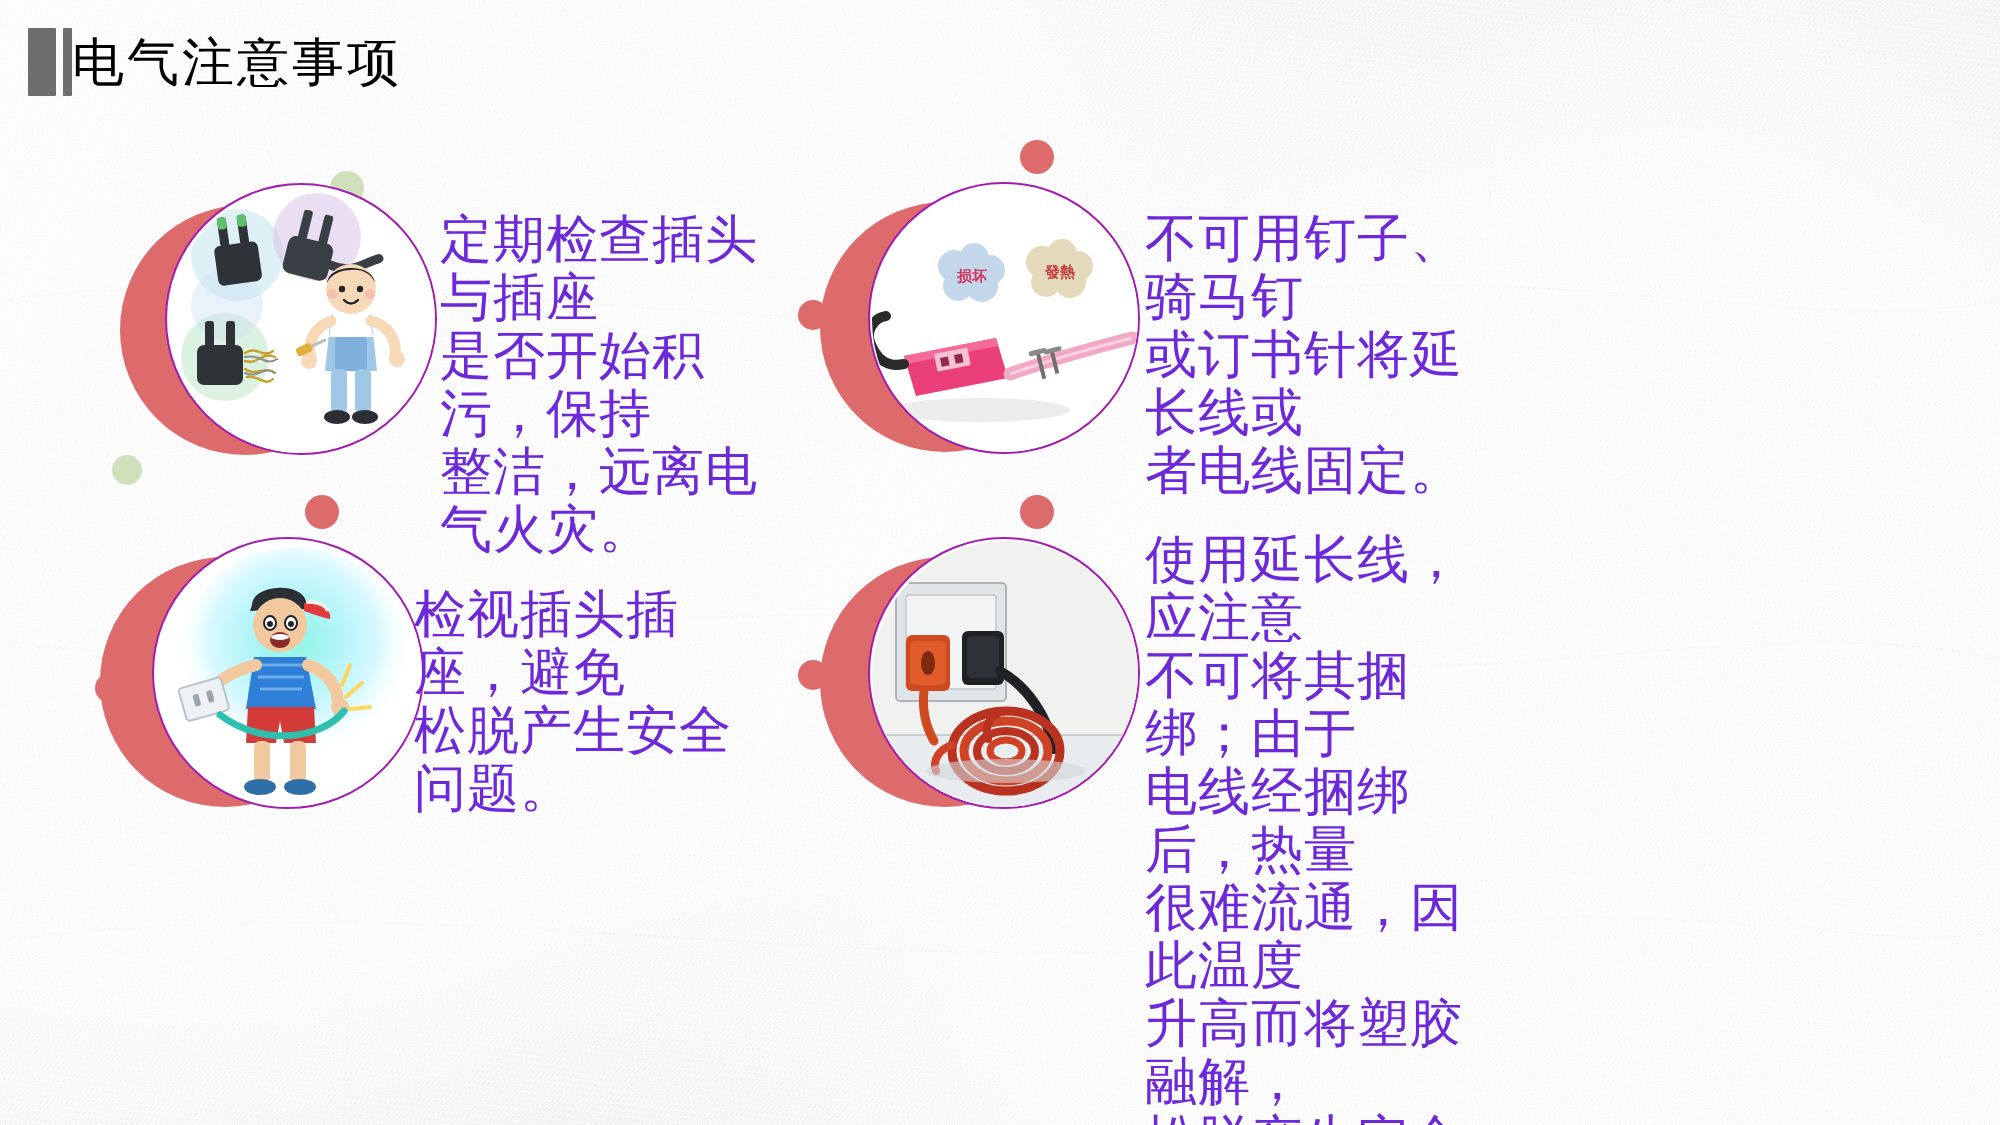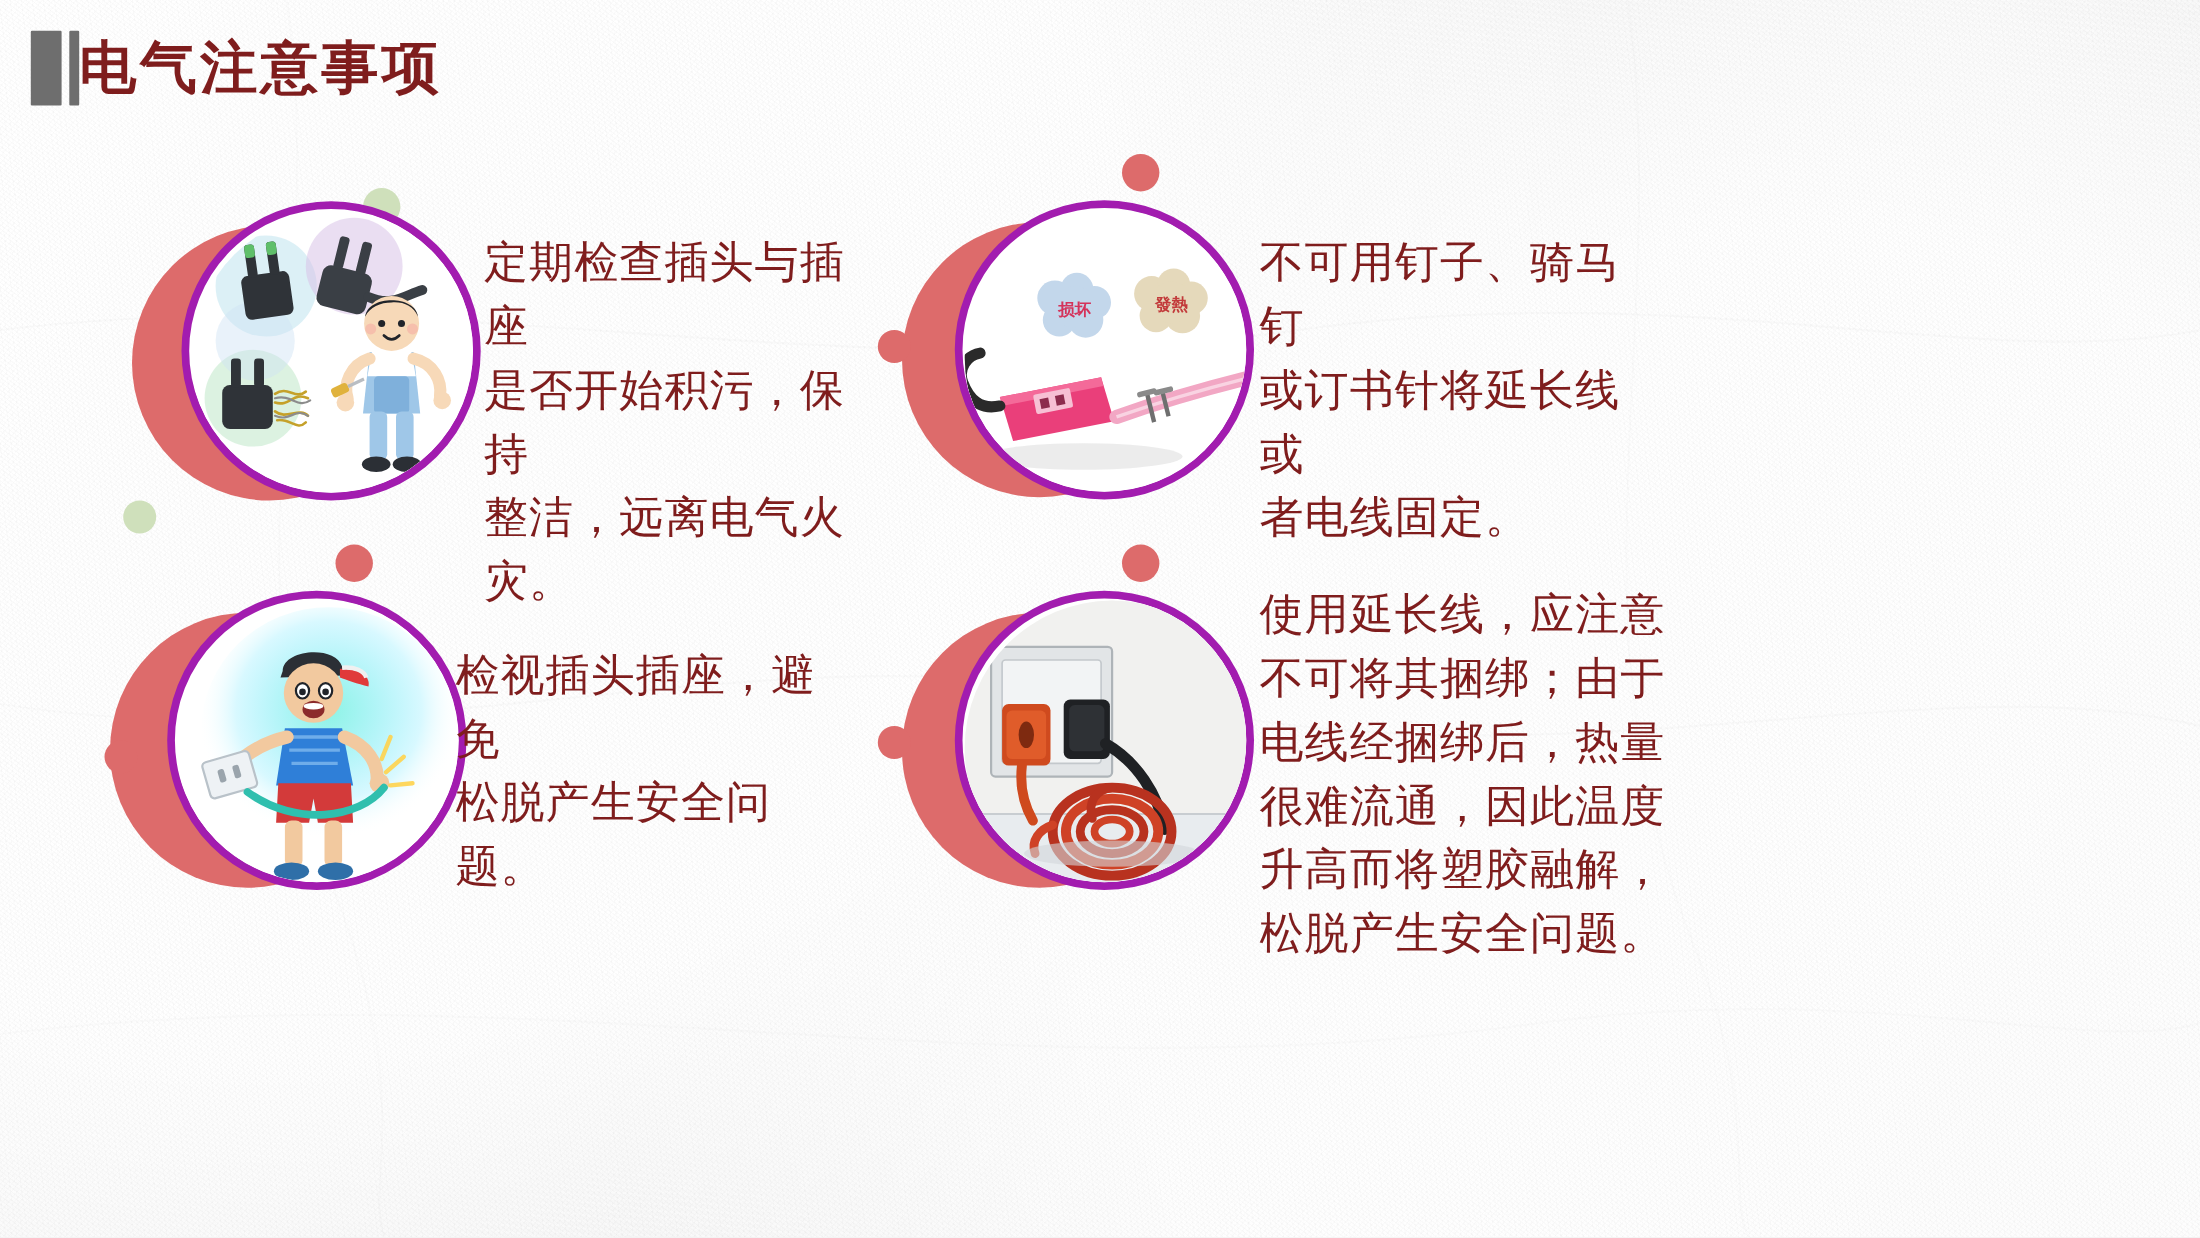--- a/index.html
+++ b/index.html
@@ -33,45 +33,45 @@
     position:absolute;inset:0;pointer-events:none;opacity:.5;
   }
 
   
   .header{position:absolute;left:0;top:0;width:100%;height:130px;}
   .bar-wrap{position:absolute;left:28px;top:28px;display:flex;align-items:stretch;height:68px;}
   .bar-thick{width:28px;background:#6e6e6e;border-radius:1px;}
   .bar-thin{width:9px;background:#6e6e6e;border-radius:1px;margin-left:7px;}
   .page-title{
     position:absolute;left:72px;top:30px;
-    font-size:52px;font-weight:bold;color:#7f1d1d;
+    font-size:52px;font-weight:normal;color:#000000;
     letter-spacing:3px;line-height:64px;white-space:nowrap;
   }
 
   
   .panel{position:absolute;}
   .badge{position:absolute;left:0;top:0;width:320px;height:320px;}
   .blob{
     position:absolute;border-radius:50%;background:#dd6b6b;
   }
   .blob-big{width:250px;height:250px;}
   .blob-dot{width:34px;height:34px;}
   .blob-dot-sm{width:30px;height:30px;}
   .photo-ring{
     position:absolute;
     width:272px;height:272px;border-radius:50%;
-    border:7px solid #a21caf;
+    border:2px solid #a21caf;
     background:#ffffff;
     overflow:hidden;
     box-sizing:border-box;
   }
   .photo-inner{position:absolute;inset:0;border-radius:50%;overflow:hidden;}
   .caption{
     position:absolute;
-    font-size:40px;line-height:58px;color:#7f1d1d;
+    font-size:52px;line-height:58px;color:#6d28d9;
     letter-spacing:1px;white-space:pre-line;
   }
 
   
   #panel-1{left:120px;top:165px;}
   #panel-1 .blob-big{left:0;top:40px;}
   #panel-1 .blob-dot{left:210px;top:6px;background:#cfe0bb;}
   #panel-1 .blob-dot-sm{left:-8px;top:290px;background:#cfe0bb;}
   #panel-1 .photo-ring{left:45px;top:18px;}
   #panel-1 .caption{left:320px;top:45px;width:360px;}

